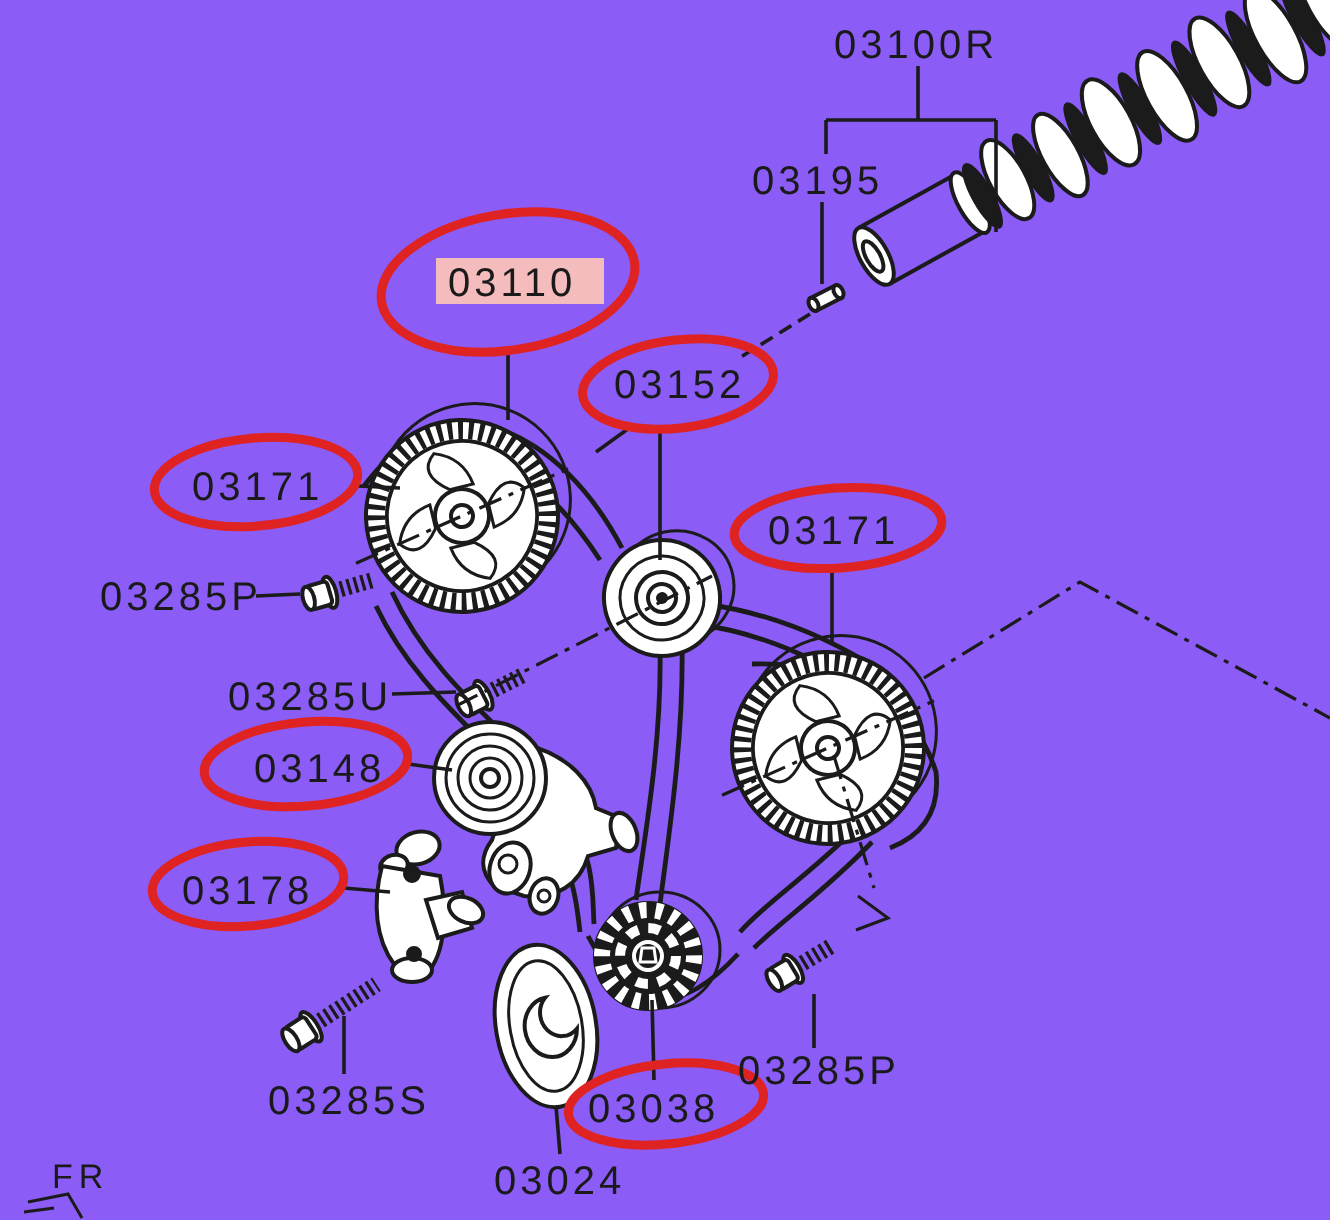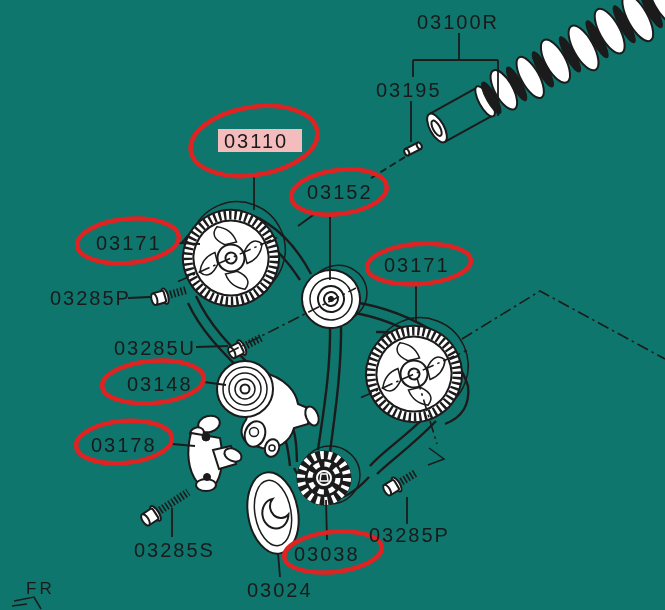--- a/index.html
+++ b/index.html
@@ -1,16 +1,16 @@
 <!DOCTYPE html>
 <html><head>
 <meta charset="utf-8">
 <style>
   html,body{margin:0;padding:0;background:#fff;}
-  #stage{position:relative;width:665px;height:610px;background:#0f766e;overflow:hidden;
+  #stage{position:relative;width:665px;height:610px;background:#8b5cf6;overflow:hidden;
          font-family:"Liberation Sans",sans-serif;}
   svg text{font-family:"Liberation Sans",sans-serif;font-size:20px;letter-spacing:2px;fill:#1a1a1a;}
   svg text.small{font-size:17px;letter-spacing:3px;}
   .ln{fill:none;stroke:#1b1b1b;stroke-width:2;}
   .lnw{fill:#ffffff;stroke:#1b1b1b;stroke-width:2;}
   .thin{stroke-width:1.5;}
   .leader{stroke:#1b1b1b;stroke-width:1.8;fill:none;}
   .belt{fill:none;stroke:#1b1b1b;stroke-width:2.4;}
   .dashdot{fill:none;stroke:#1b1b1b;stroke-width:1.6;stroke-dasharray:12 4 2.5 4;}
   .dashed{fill:none;stroke:#1b1b1b;stroke-width:1.8;stroke-dasharray:7 4;}

